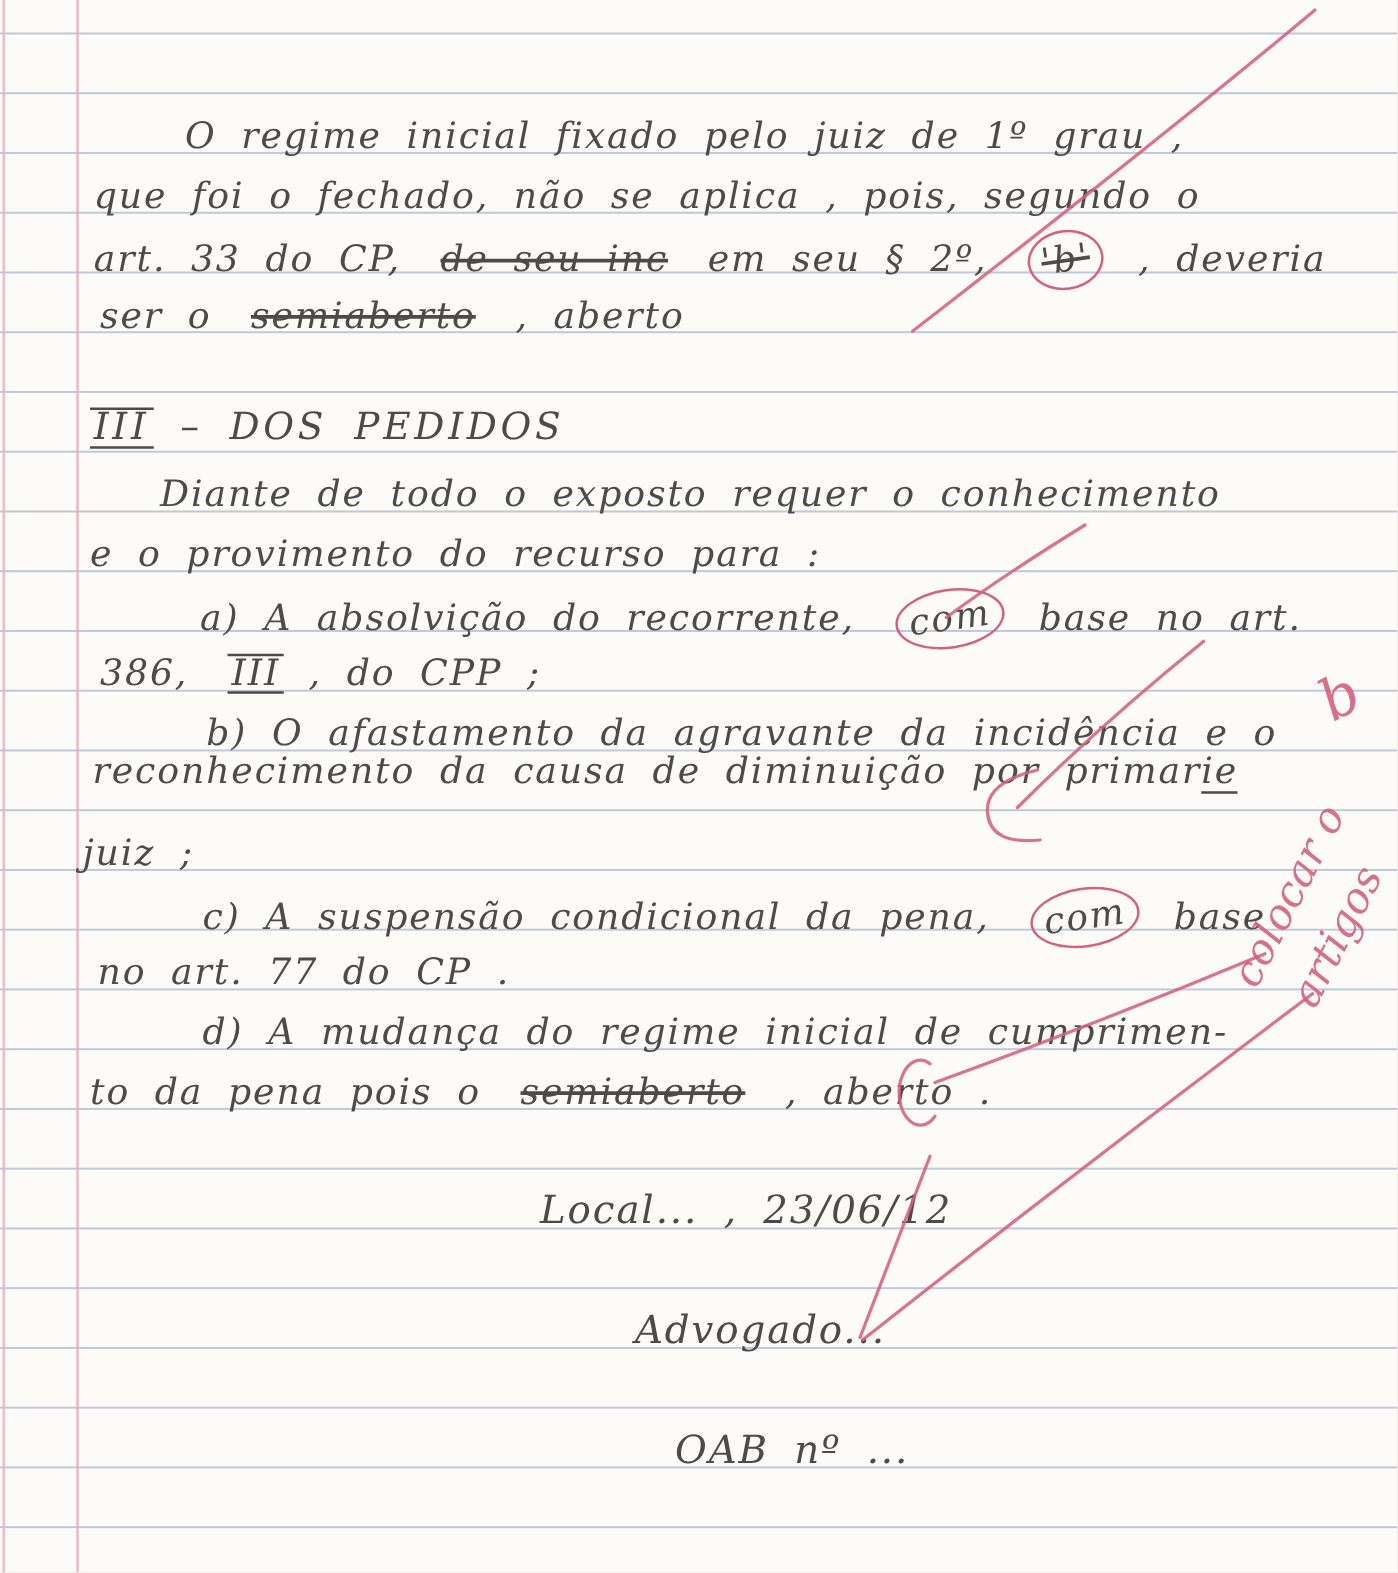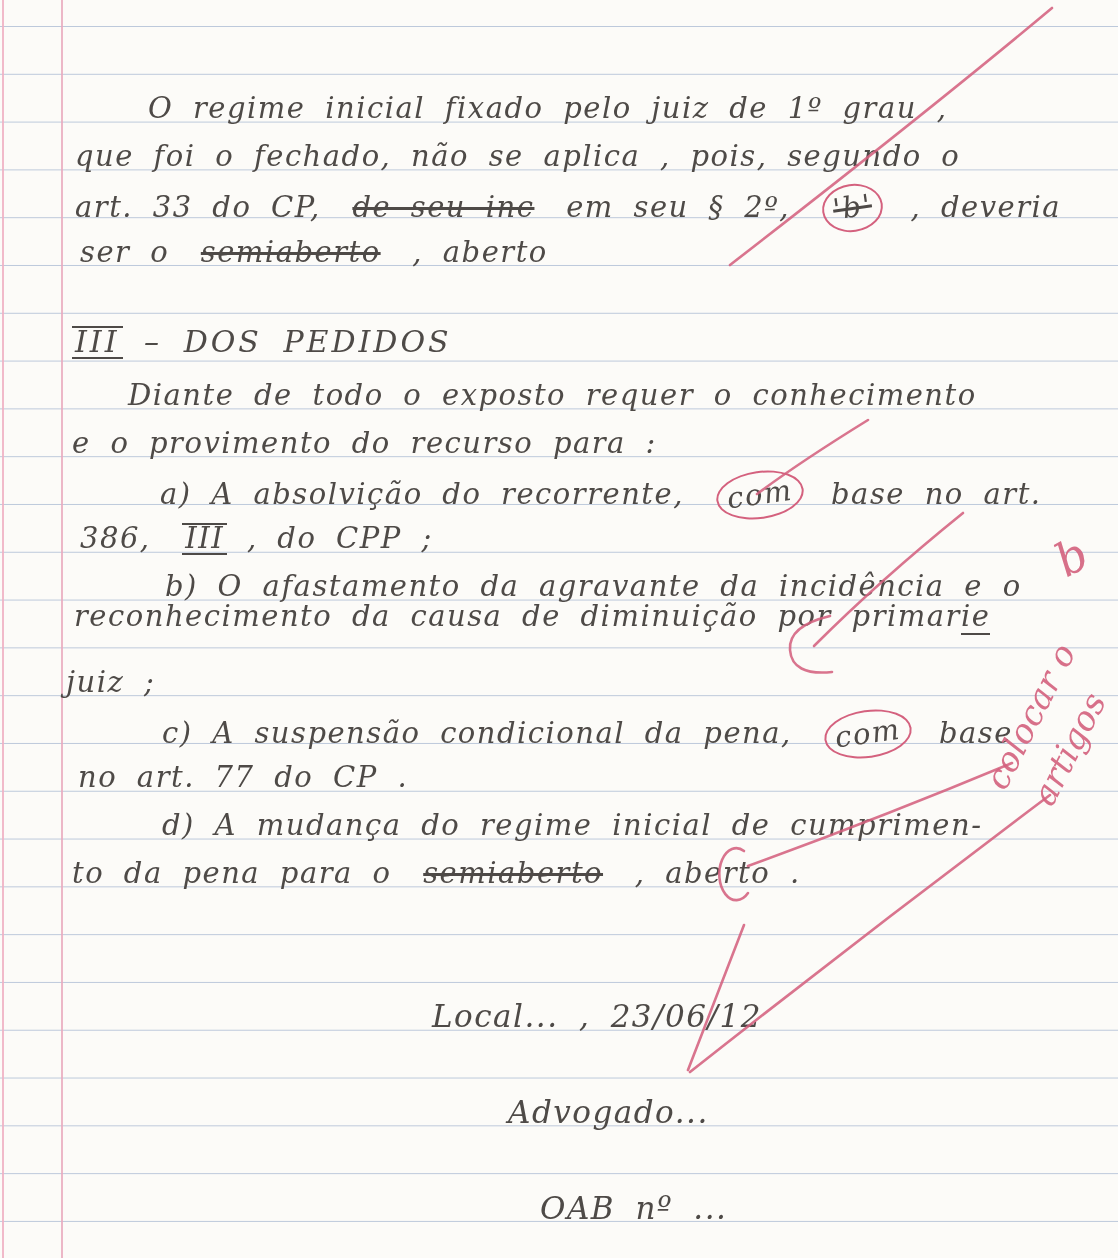--- a/index.html
+++ b/index.html
@@ -39,21 +39,21 @@
   }
   .circled {
     display:inline-block;
     border:2.6px solid #d4617e;
     border-radius:50%;
     padding:1px 9px 3px 9px;
     transform:rotate(-8deg);
     margin-right:8px;
   }
   .heading { font-size:30px; letter-spacing:3px; }
-  .footer-line { font-size:31px;margin-top:48px; }
+  .footer-line { font-size:31px; }
 
   svg.pink-overlay { position:absolute; left:0; top:0; pointer-events:none; }
   .pink-stroke { fill:none; stroke:#d4617e; stroke-width:2.6; stroke-linecap:round; opacity:.88; }
   .pink-text {
     fill:#d4617e;
     font-family:"DejaVu Serif", serif;
     font-style:italic;
     opacity:.9;
   }
 </style>
@@ -122,21 +122,21 @@
     <span>base</span>
   </div>
   <div class="hw" style="top:757px; left:78px;font-style:italic;">
     <span>no art. 77 do CP .</span>
   </div>
 
   <div class="hw" style="top:805px; left:162px;">
     <span>d) A mudança do regime inicial de cumprimen-</span>
   </div>
   <div class="hw" style="top:853px; left:72px;">
-    <span class="seg">to da pena para o</span>
+    <span class="seg">to da pena pois o</span>
     <span class="seg struck">semiaberto</span>
     <span>, aberto .</span>
   </div>
 
   <div class="hw footer-line" style="top:948px; left:432px;">
     <span>Local... , 23/06/12</span>
   </div>
   <div class="hw footer-line" style="top:1044px; left:508px;">
     <span>Advogado...</span>
   </div>

